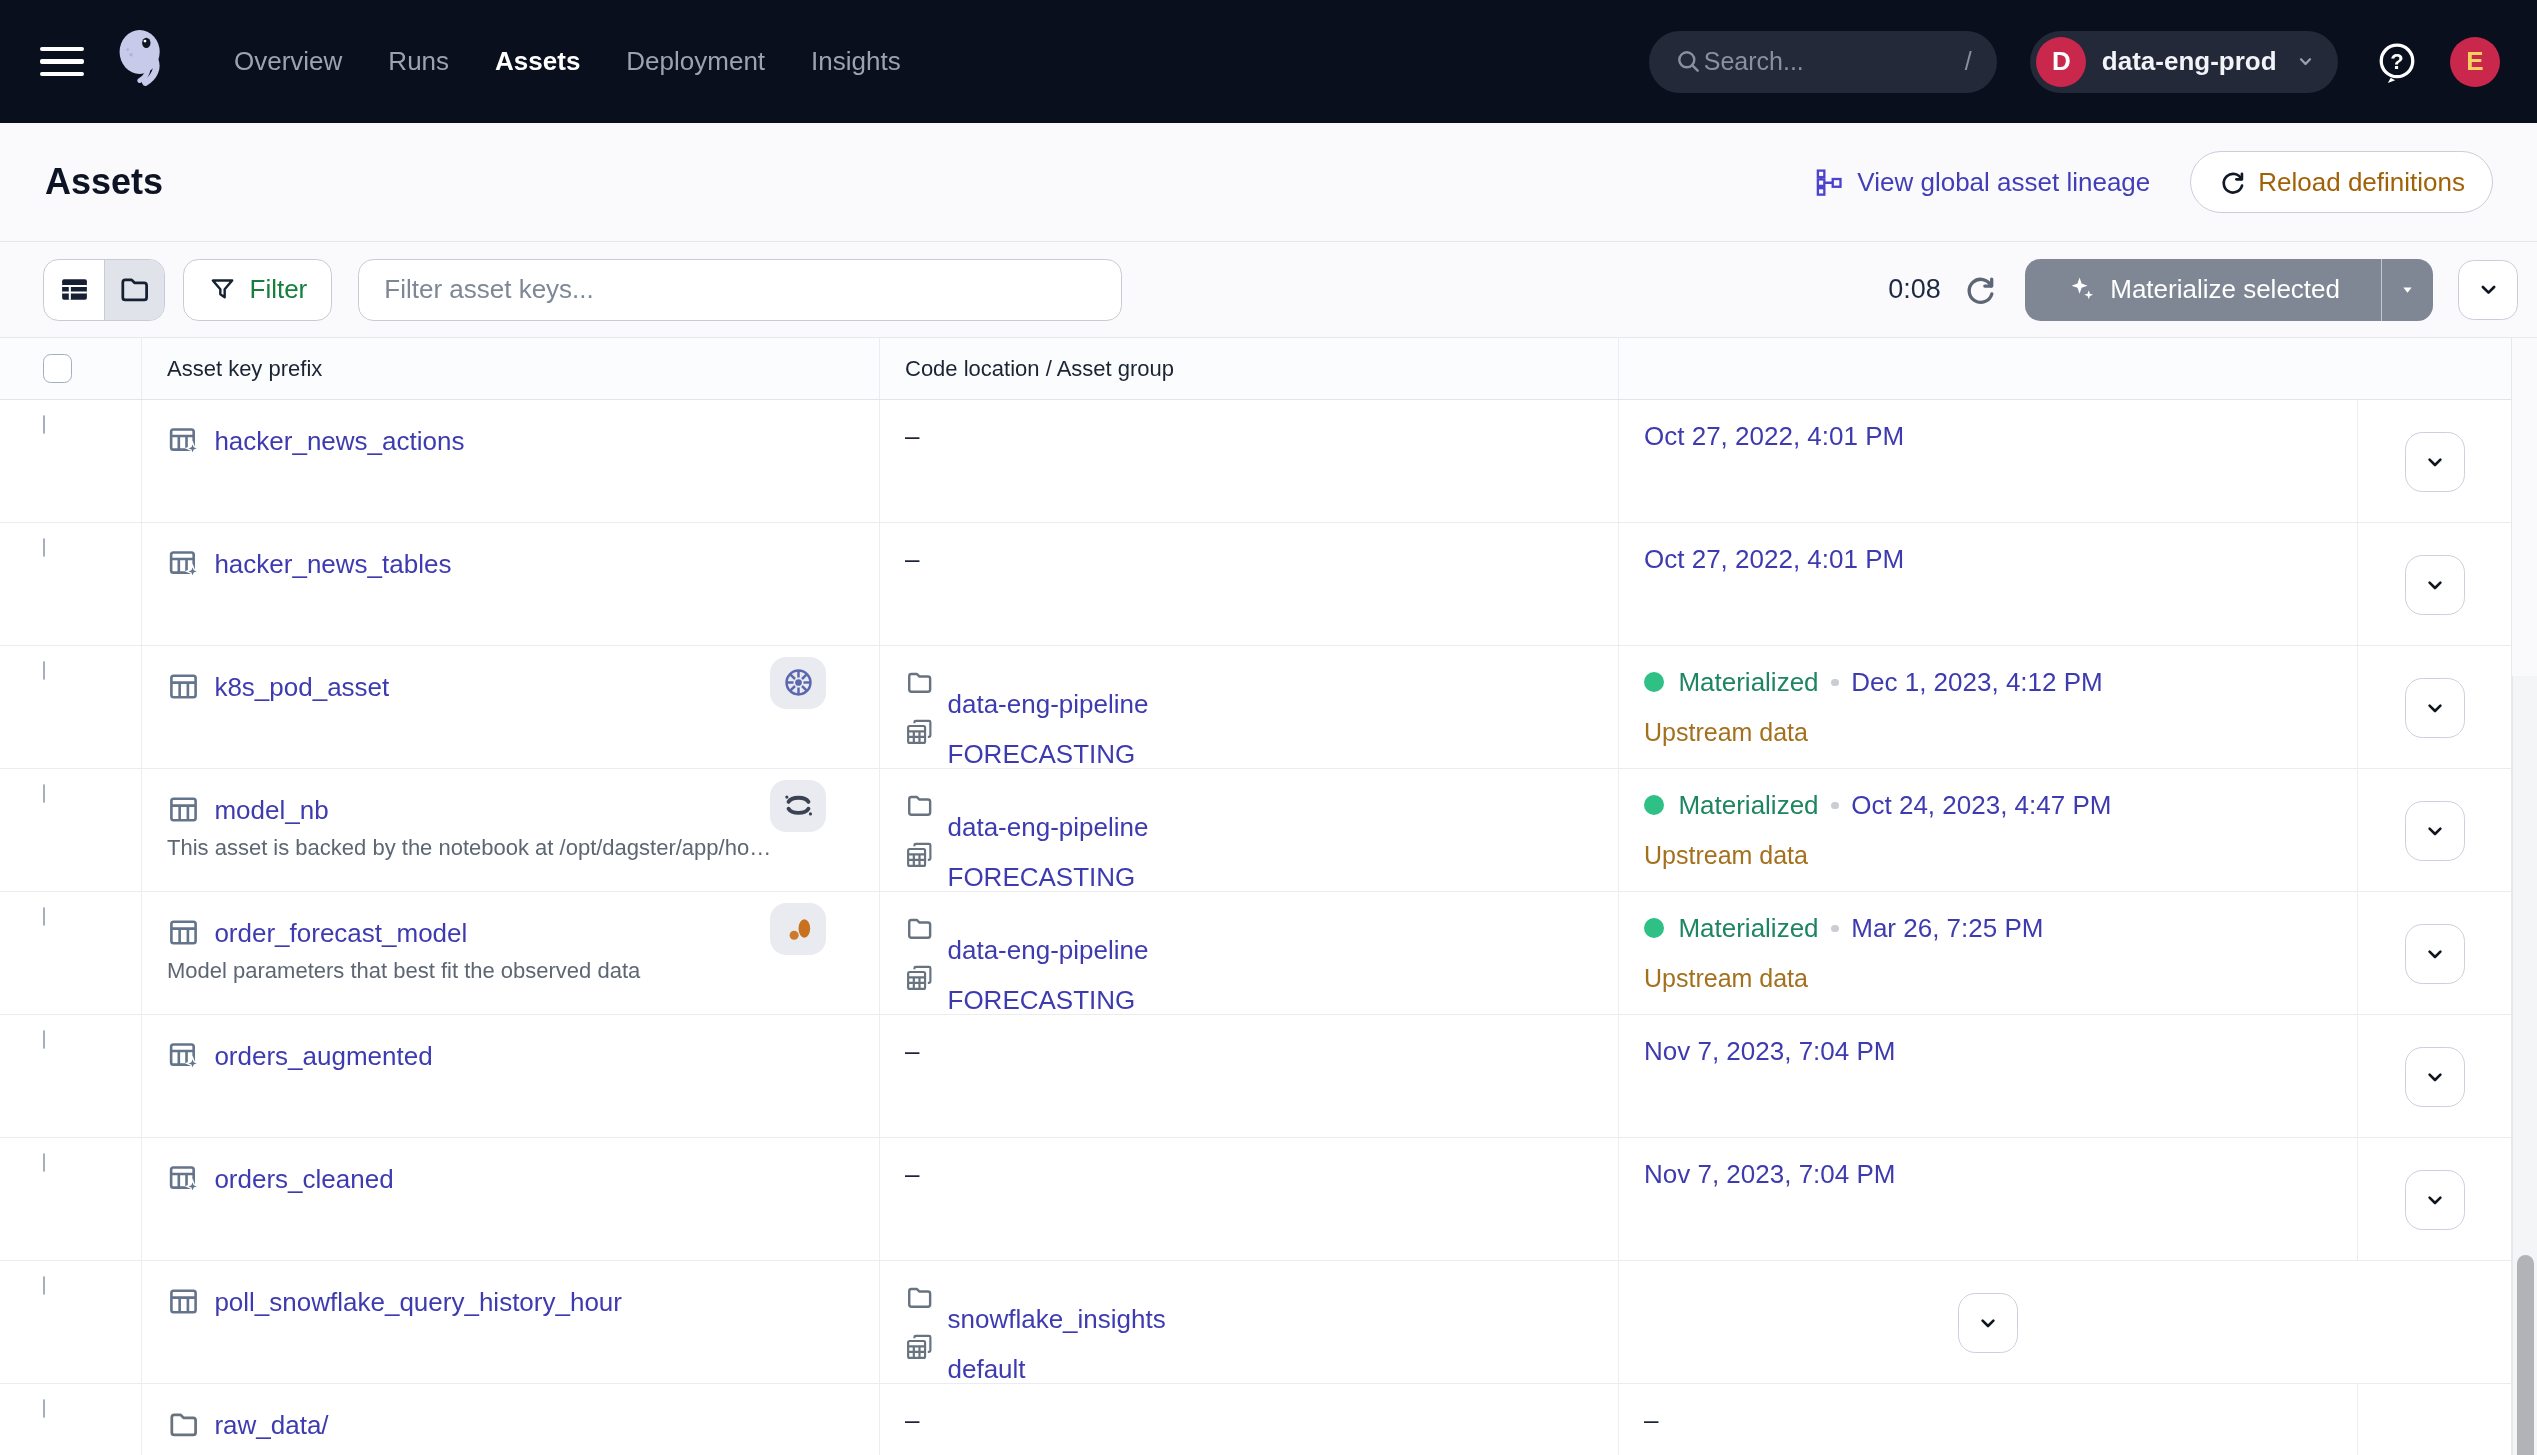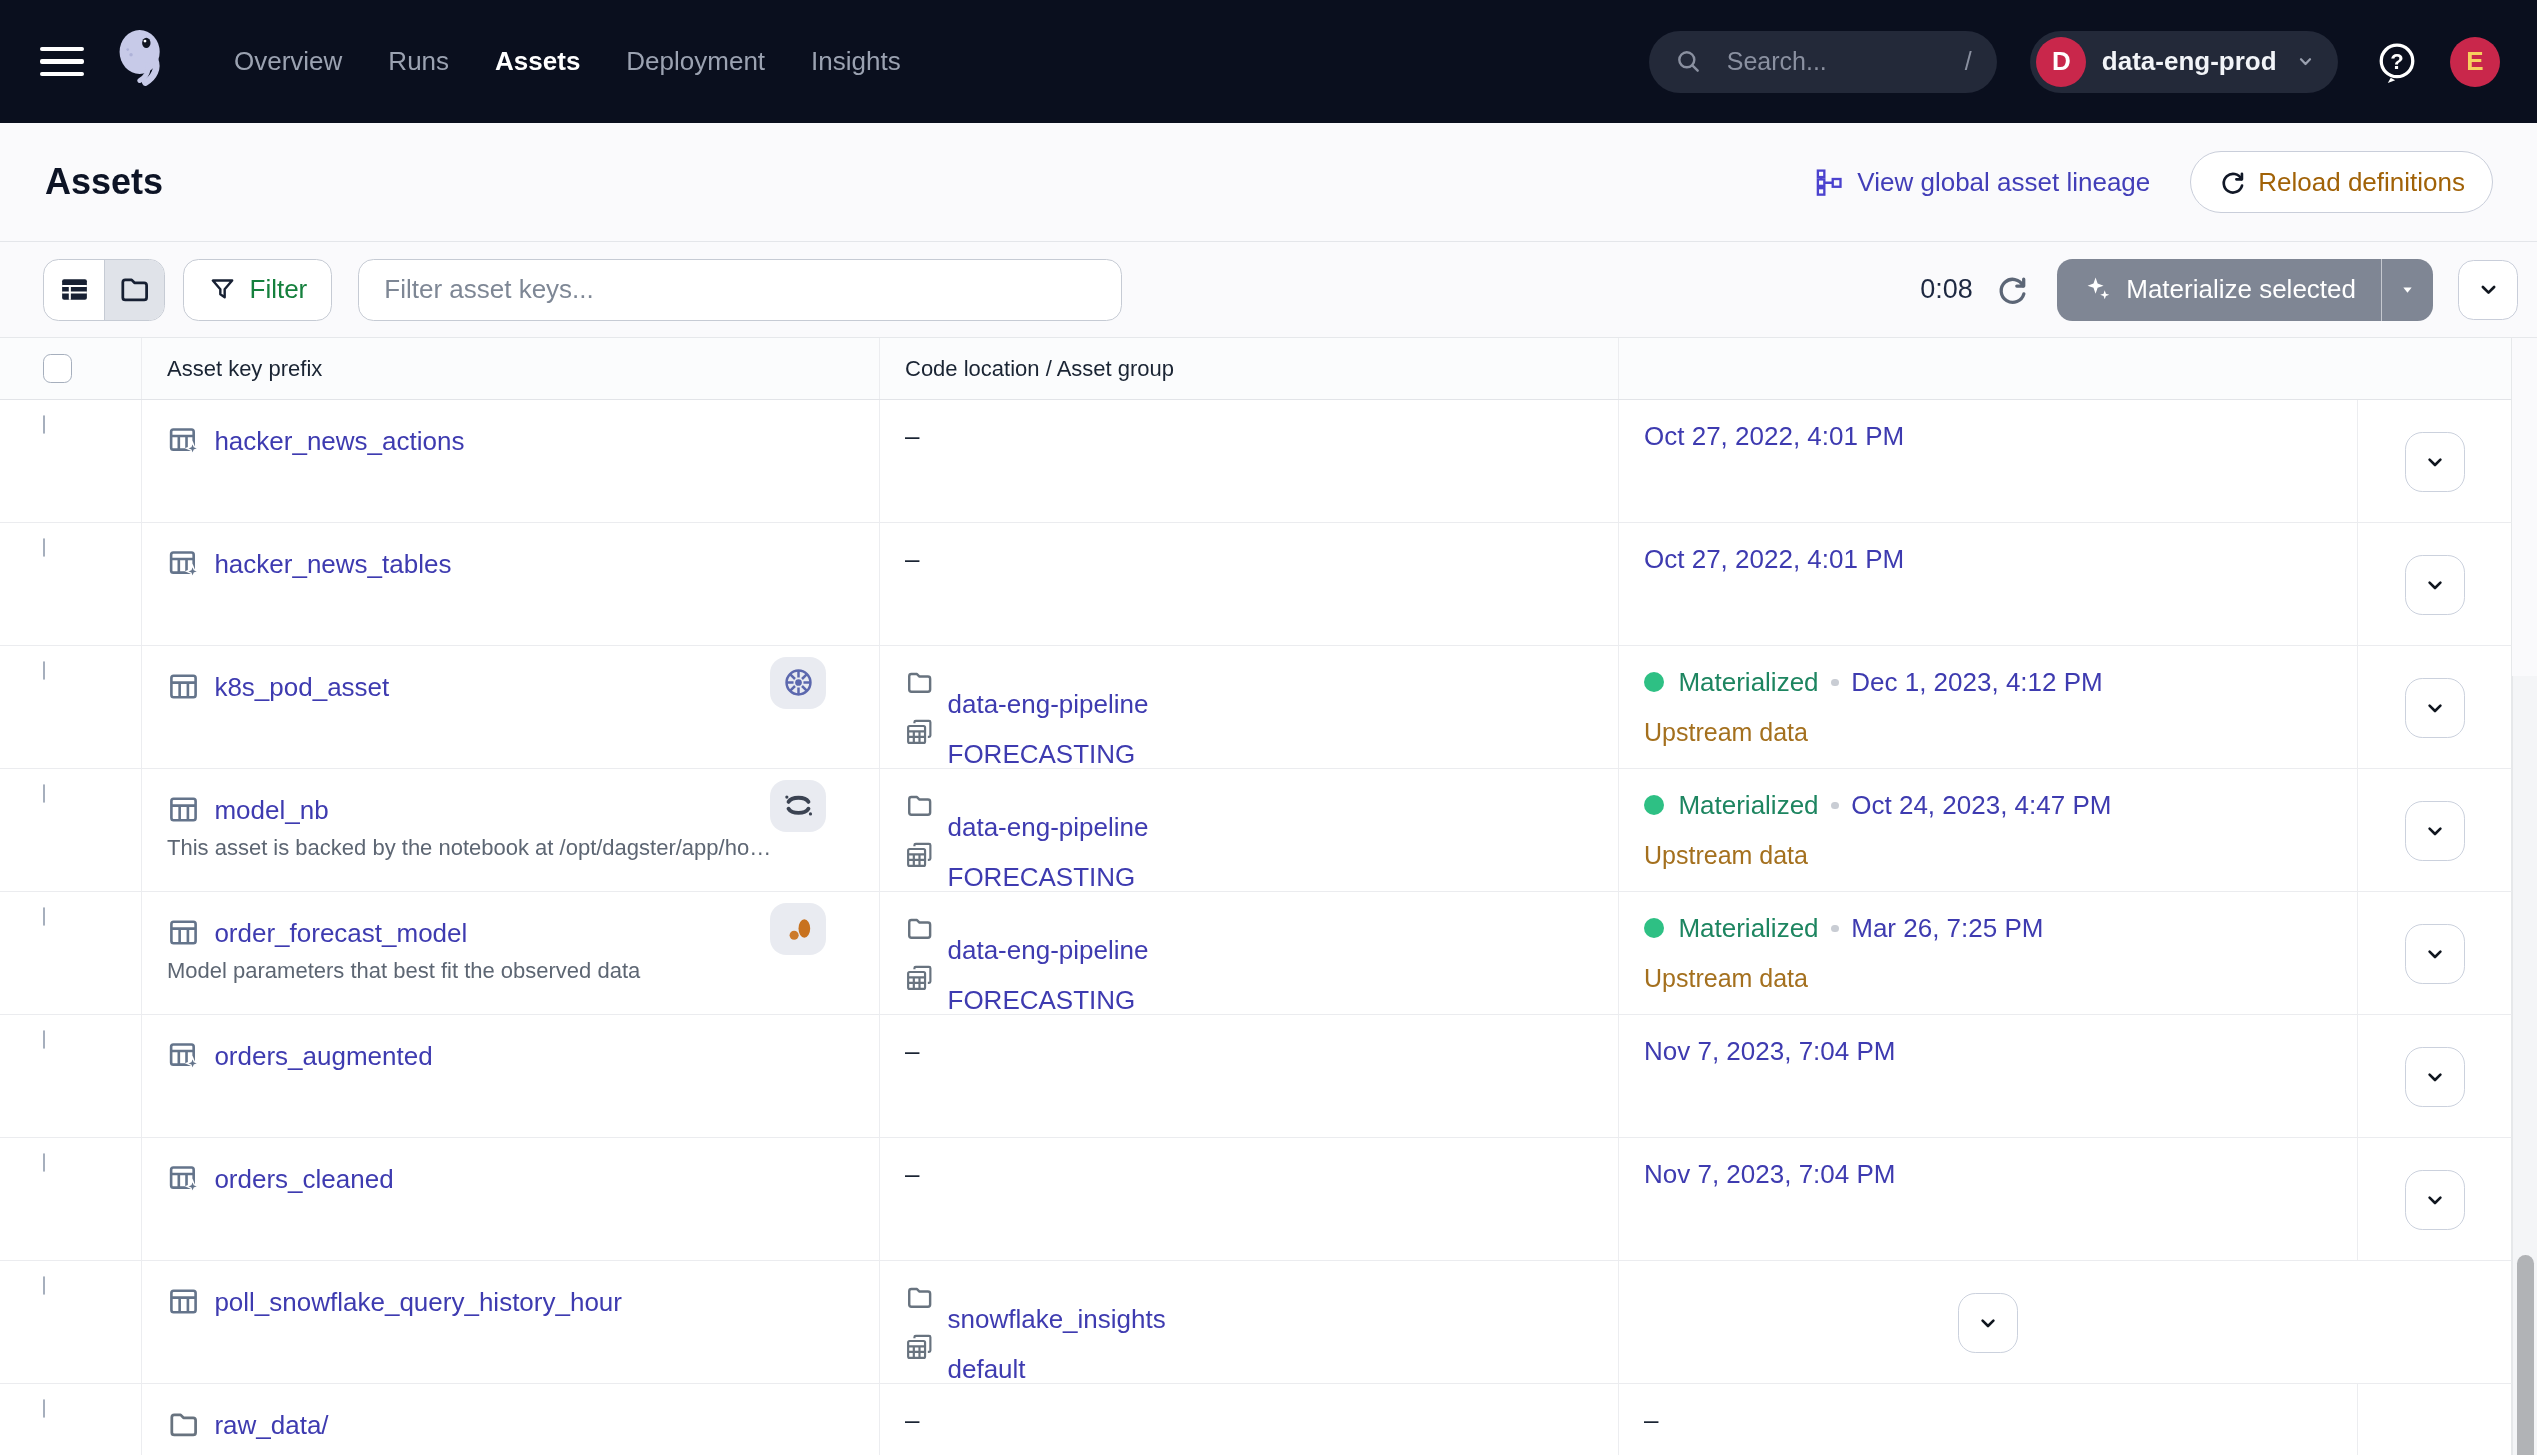--- a/index.html
+++ b/index.html
@@ -13,21 +13,21 @@
   
   .topnav { height:123px; background:#0A0F1E; display:flex; align-items:center; }
   .hamburger { width:44px; margin-left:40px; cursor:pointer; }
   .hamburger span { display:block; height:4.8px; background:#fff; border-radius:1.9px; margin:7.7px 0; }
   .logo { width:63px; height:73px; margin-left:27px; }
   .nav-items { display:flex; align-items:center; gap:46px; margin-left:60px; }
   .nav-item { font-size:26px; color:#9BA2B1; cursor:pointer; }
   .nav-item.active { color:#FFFFFF; font-weight:700; }
   .nav-spacer { flex:1; }
   .search-pill { width:348px; height:62px; background:#232939; border-radius:31px;
-    display:flex; align-items:center; padding:0 25px; gap:24px; cursor:text; }
+    display:flex; align-items:center; padding:0 25px; gap:1px; cursor:text; }
   .search-pill .ph { font-size:25px; color:#8A90A0; }
   .search-pill .slash { margin-left:auto; font-size:25px; color:#8A90A0; }
   .deploy-pill { margin-left:33px; height:62px; background:#232939; border-radius:31px;
     display:flex; align-items:center; padding:0 19px 0 6.7px; gap:15.4px; cursor:pointer; }
   .deploy-badge { width:50px; height:50px; border-radius:50%; background:#C9274B; color:#fff;
     font-size:26px; font-weight:700; display:flex; align-items:center; justify-content:center; }
   .deploy-name { font-size:26px; font-weight:600; color:#F2F4F8; }
   .help-btn { width:44px; height:44px; margin-left:37px; cursor:pointer; }
   .avatar { width:50px; height:50px; border-radius:50%; background:#C9274B; margin:0 38px 0 31px;
     display:flex; align-items:center; justify-content:center;
@@ -52,21 +52,21 @@
   .btn-filter { height:62px; margin-left:18px; border:1.4px solid #C6CBD4; border-radius:15.4px; background:#fff;
     display:flex; align-items:center; gap:12.5px; padding:0 24px; font-size:26px; color:#15803d; cursor:pointer; }
   .filter-input { height:62px; width:764px; margin-left:26px; border:1.4px solid #C6CBD4; border-radius:15.4px;
     padding:0 25px; font-size:26px; color:#1A2433; font-family:"Liberation Sans",sans-serif; outline:none; background:#fff; }
   .filter-input::placeholder { color:#7E8795; }
   .toolbar-right { margin-left:auto; display:flex; align-items:center; }
   .timer { font-size:27px; color:#1D2841; }
   .refresh-sm { width:36px; height:36px; margin-left:21px; cursor:pointer; }
   .btn-materialize { height:62px; margin-left:27px; background:#7F8694; border-radius:15.4px;
     display:flex; align-items:stretch; color:#fff; cursor:pointer; overflow:hidden; }
-  .mat-main { display:flex; align-items:center; gap:13.5px; padding:0 25px; font-size:26px; }
+  .mat-main { display:flex; align-items:center; gap:13.5px; padding:0 41px; font-size:26px; }
   .mat-caret { width:52px; display:flex; align-items:center; justify-content:center;
     border-left:1px solid rgba(255,255,255,0.55); }
   .btn-sq { width:60px; height:60px; margin-left:25px; border:1.4px solid #C9CEDA; border-radius:15.4px;
     background:#fff; display:flex; align-items:center; justify-content:center; cursor:pointer; }
 
   
   .tablewrap { position:relative; background:#FAFAFC; }
   .grid-row { display:grid; grid-template-columns:141px 738px 739px 739px 154px; width:2512px;
     border-right:1px solid #E6E8EA; background:#fff; }
   .thead { height:62px; border-bottom:1px solid #E2E4E8; background:#FBFCFD; }

